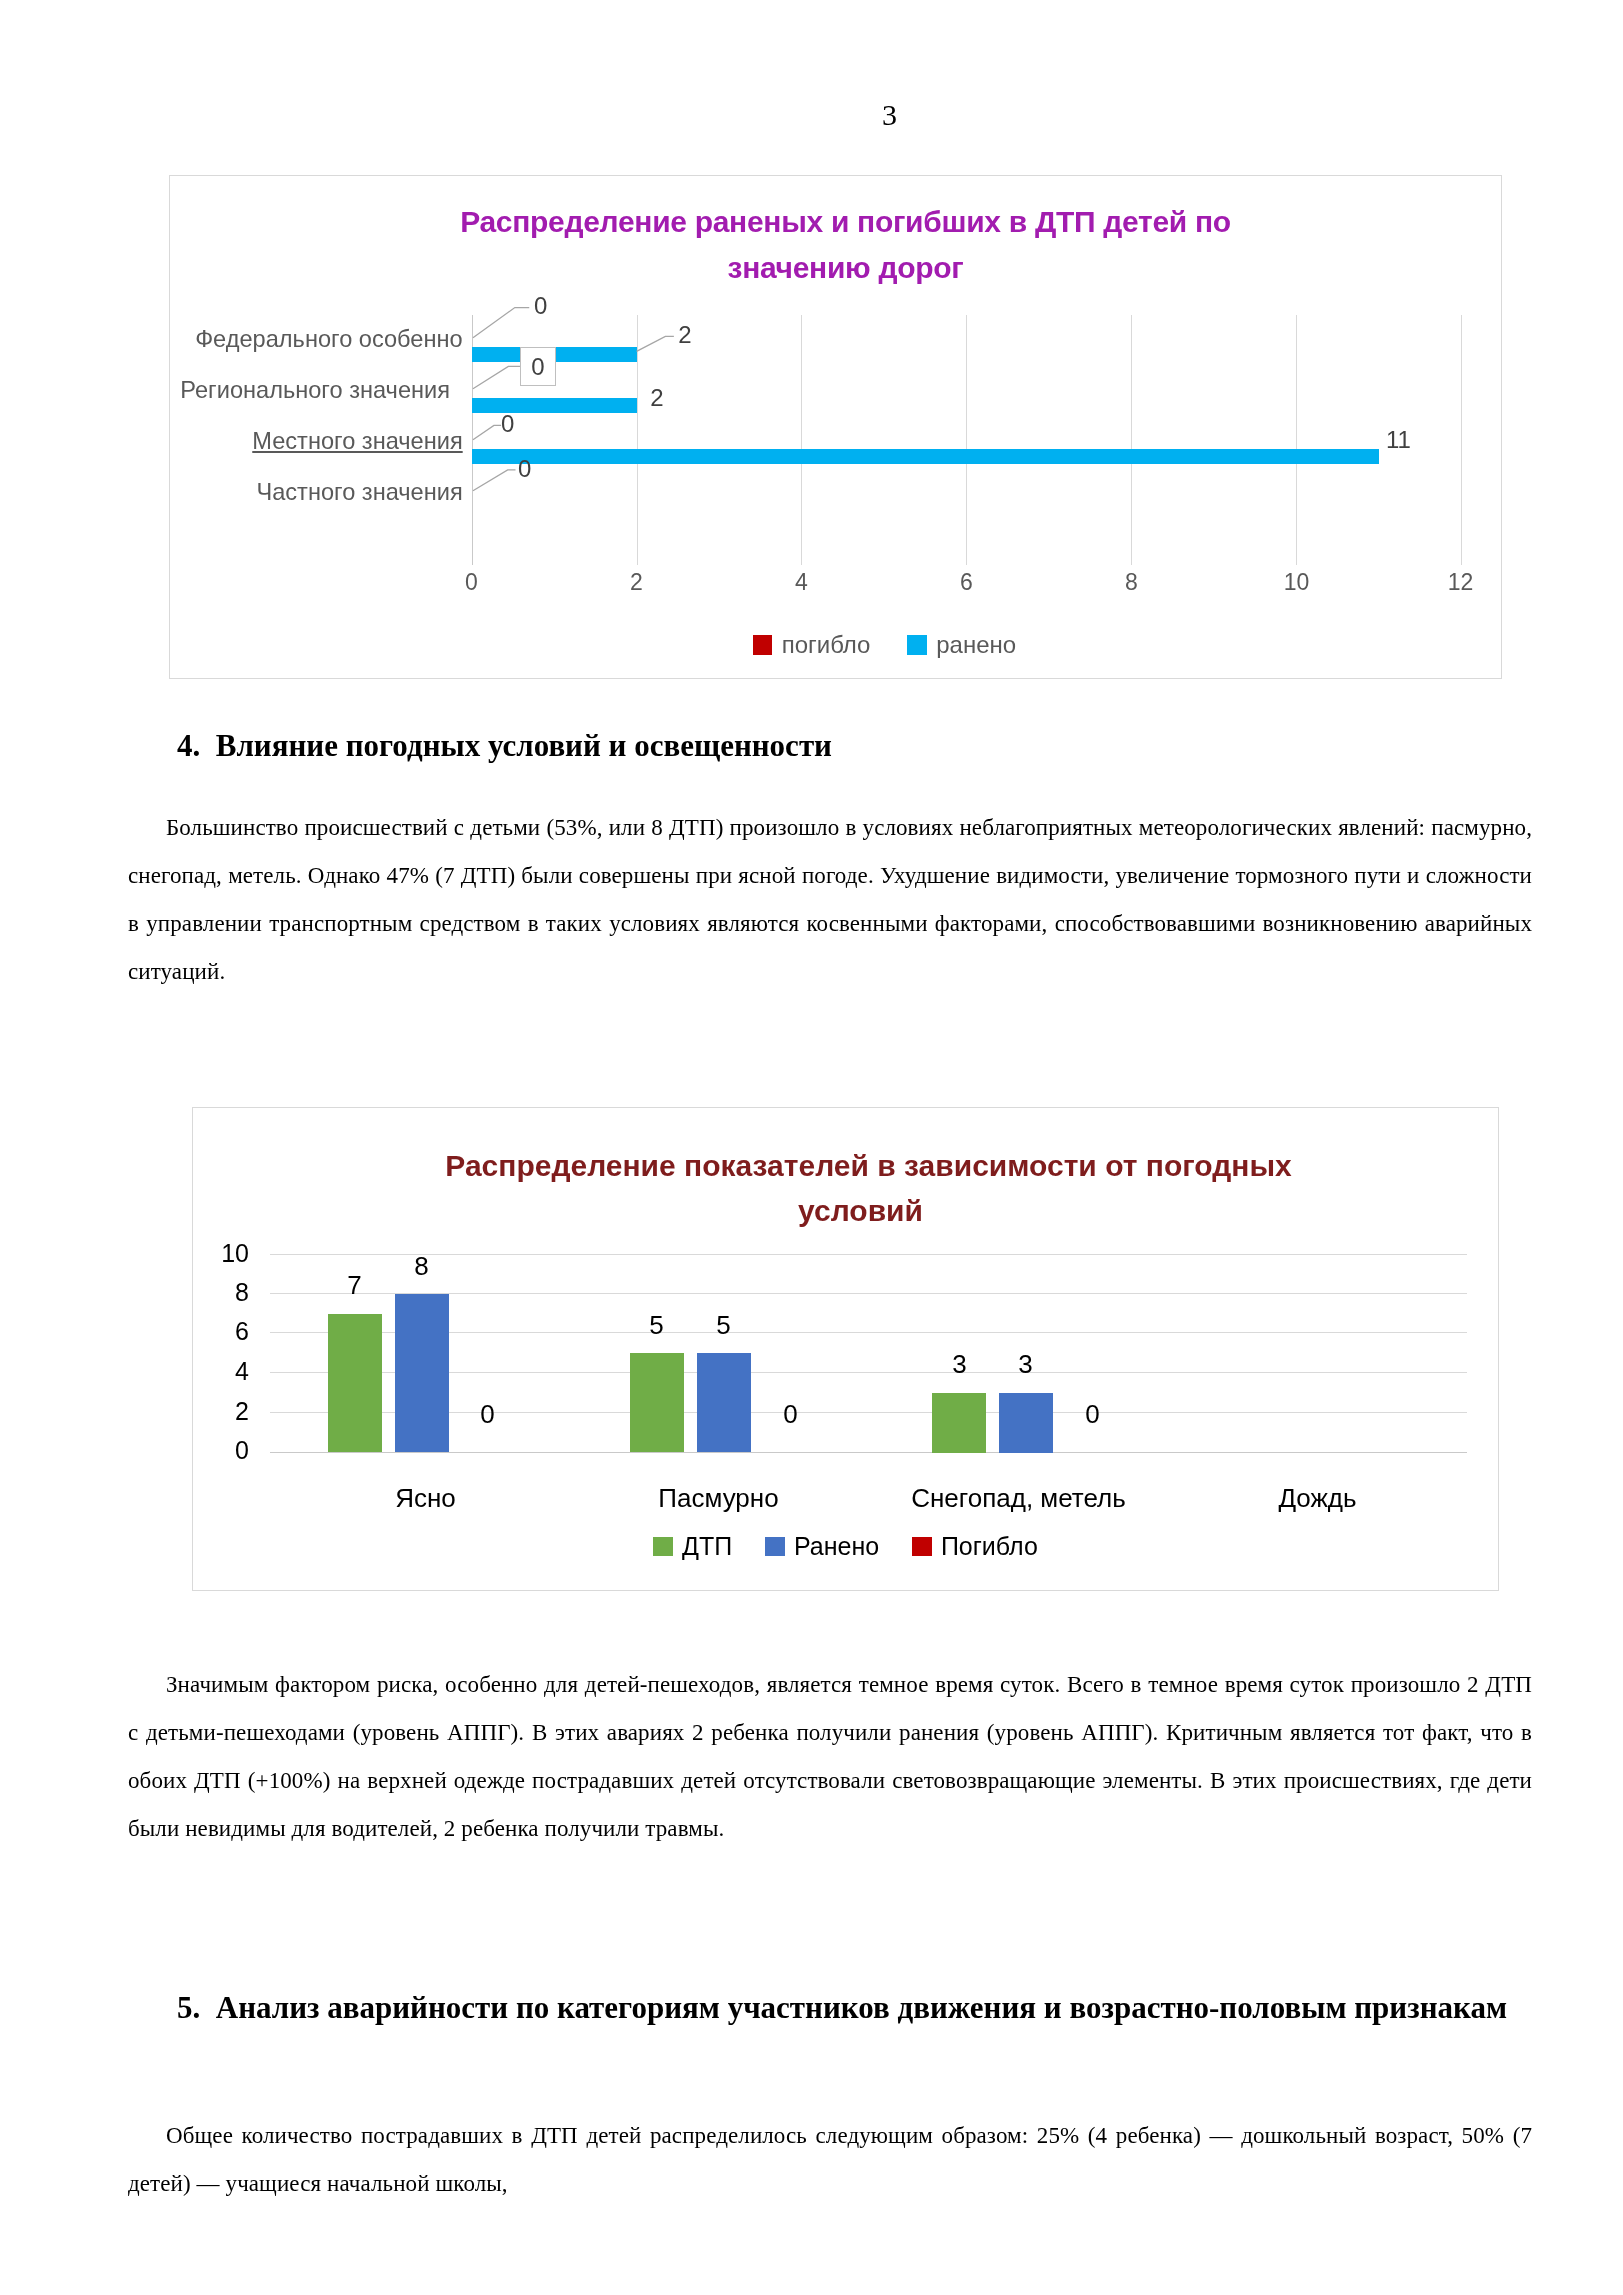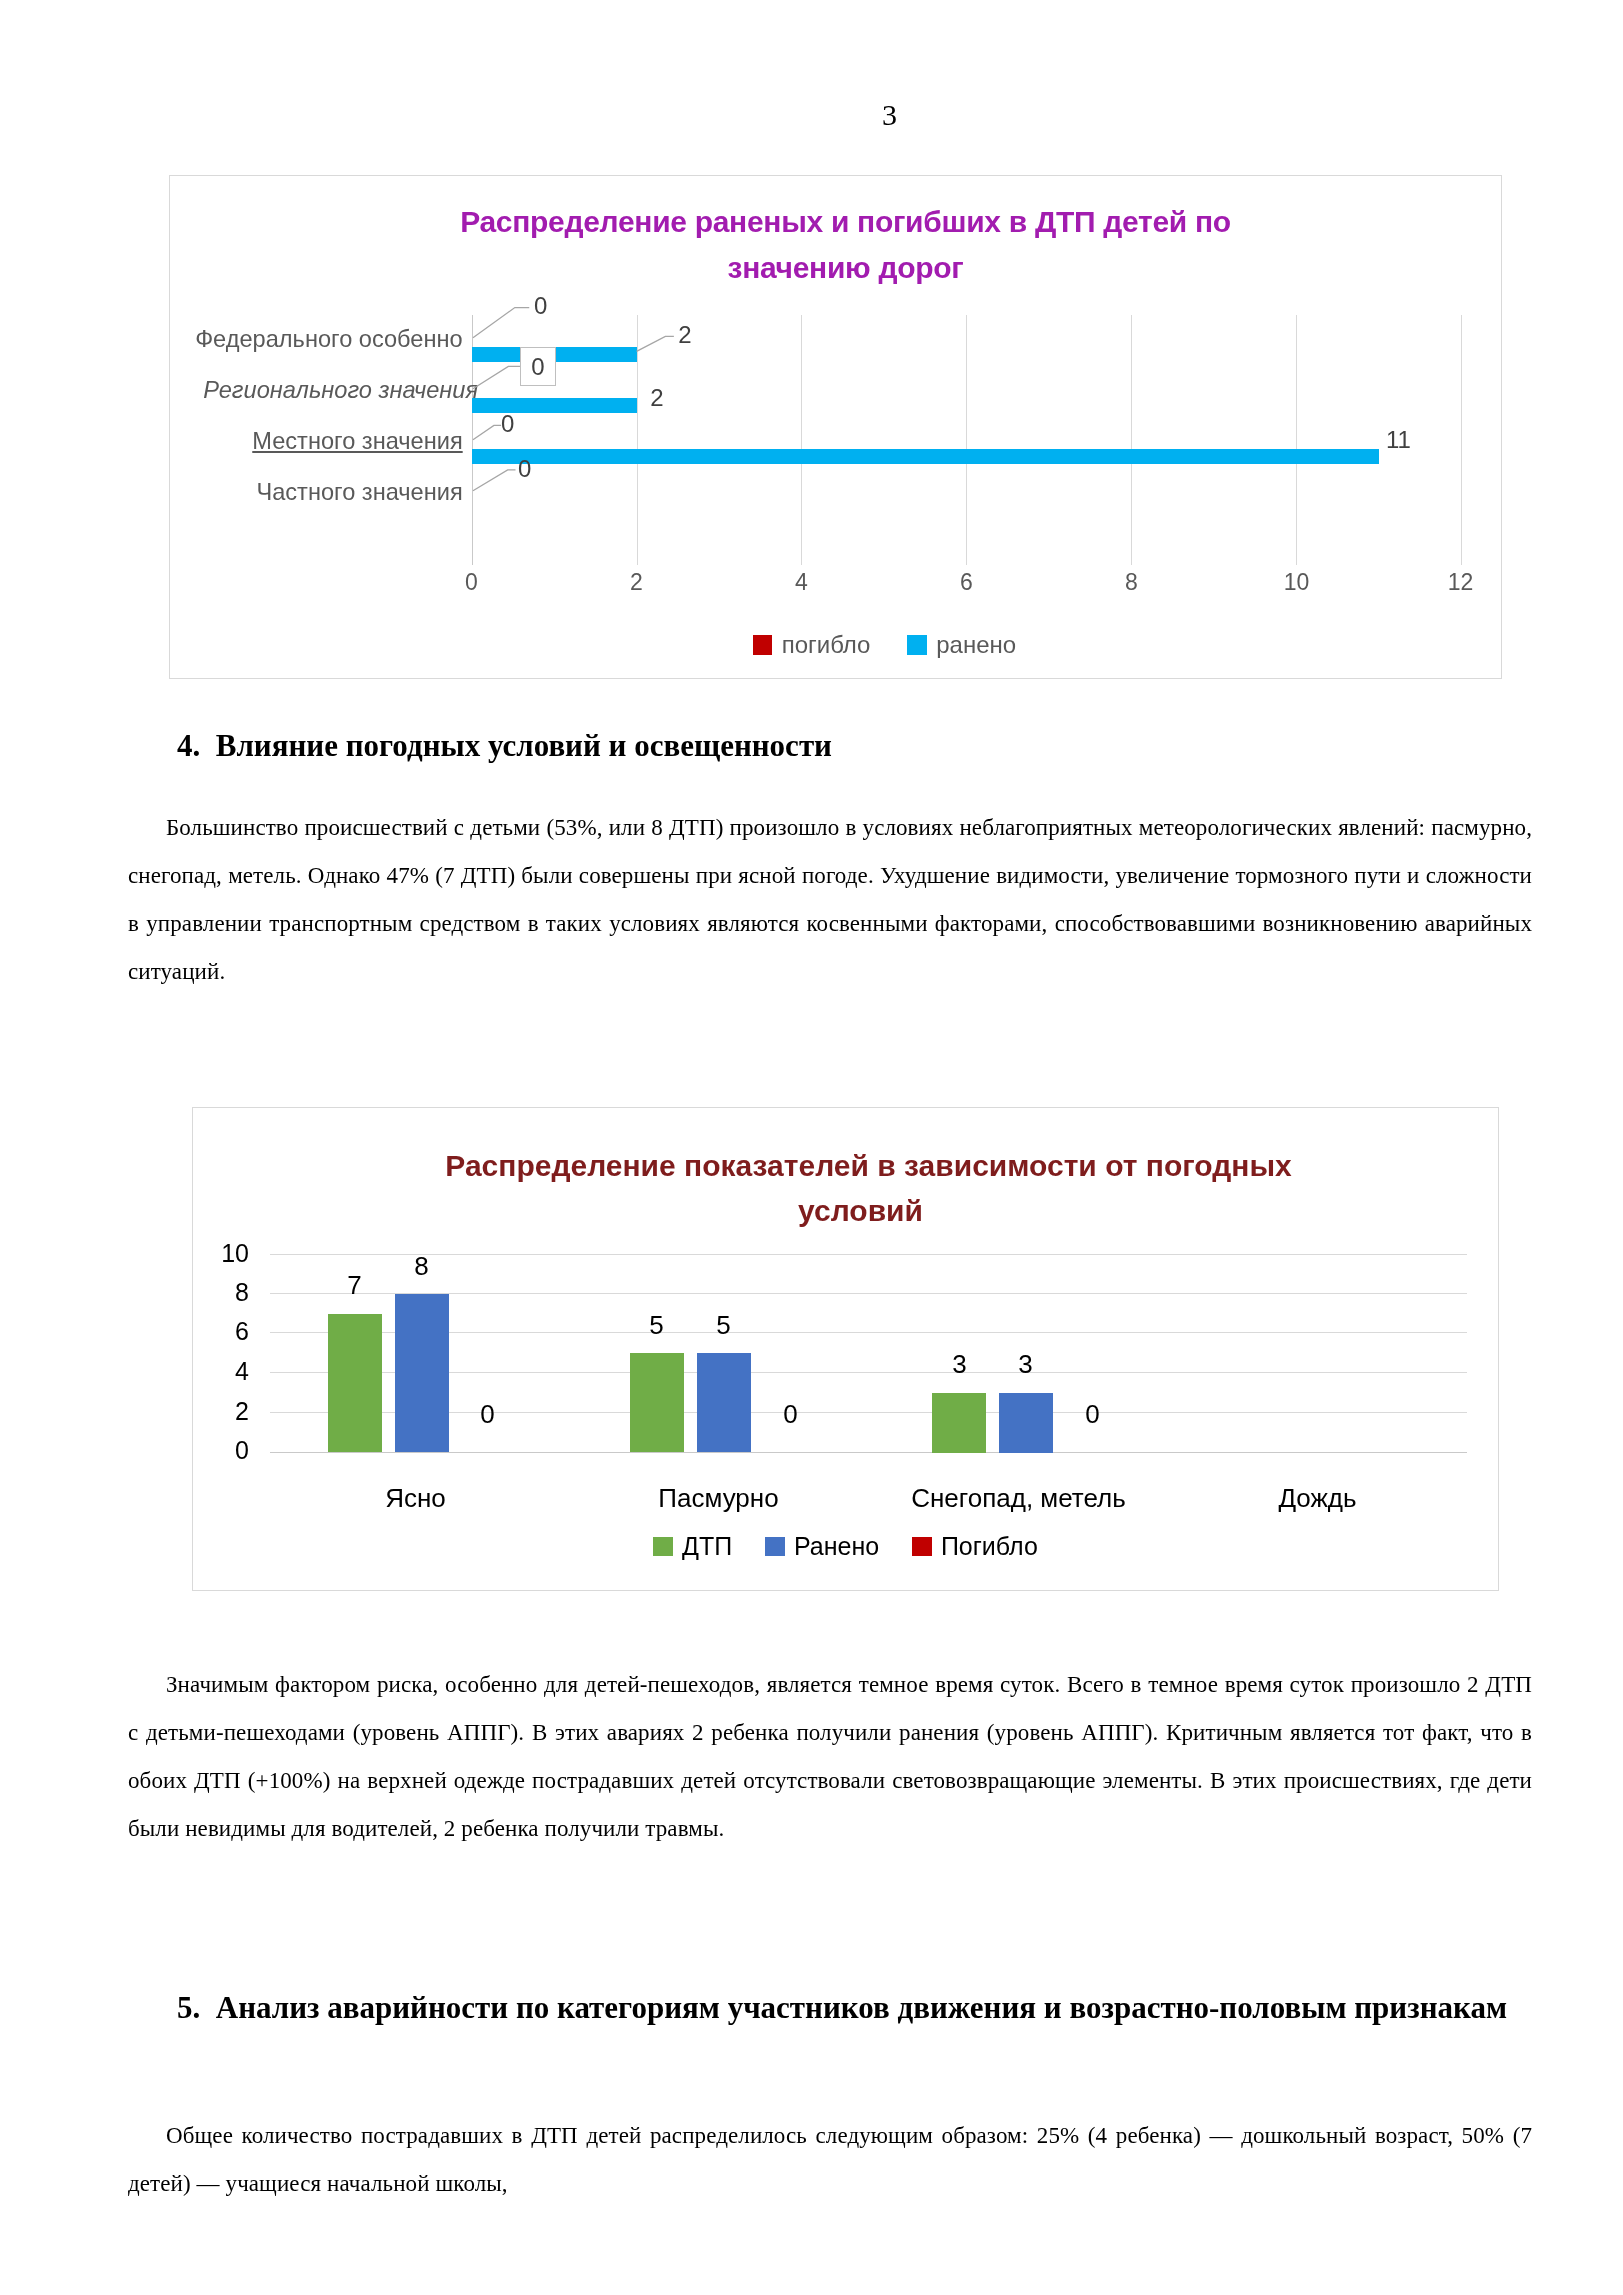--- a/index.html
+++ b/index.html
@@ -44,21 +44,21 @@
 
     <div class="abs gridv" style="left:302px;top:139px;height:250px;background:#C9C9C9;"></div>
     <div class="abs gridv" style="left:467px;top:139px;height:250px;"></div>
     <div class="abs gridv" style="left:631px;top:139px;height:250px;"></div>
     <div class="abs gridv" style="left:796px;top:139px;height:250px;"></div>
     <div class="abs gridv" style="left:961px;top:139px;height:250px;"></div>
     <div class="abs gridv" style="left:1126px;top:139px;height:250px;"></div>
     <div class="abs gridv" style="left:1291px;top:139px;height:250px;"></div>
 
     <div class="abs cat1" style="left:17.7px;top:150px;width:275px;">Федерального особенно</div>
-    <div class="abs cat1" style="left:33px;top:201px;width:275px;font-style:italic;">Регионального значения</div>
+    <div class="abs cat1" style="left:5px;top:201px;width:275px;">Регионального значения</div>
     <div class="abs cat1" style="left:17.7px;top:252px;width:275px;text-decoration:underline;">Местного значения</div>
     <div class="abs cat1" style="left:17.7px;top:303px;width:275px;">Частного значения</div>
 
     <div class="bar" style="left:302px;top:171px;width:165px;height:15px;background:#00B0F0;"></div>
     <div class="bar" style="left:302px;top:222px;width:165px;height:15px;background:#00B0F0;"></div>
     <div class="bar" style="left:302px;top:273px;width:907px;height:15px;background:#00B0F0;"></div>
 
     <svg class="abs" width="1331" height="502" style="left:0;top:0;" viewBox="0 0 2034 767">
       <polyline points="463,247 527,201 549,201" fill="none" stroke="#A6A6A6" stroke-width="2"></polyline>
       <polyline points="463,325 517,291 535,291" fill="none" stroke="#A6A6A6" stroke-width="2"></polyline>
@@ -133,21 +133,21 @@
     <div class="abs dlab2" style="left:142px;top:162px;width:39px;">7</div>
     <div class="abs dlab2" style="left:209px;top:143px;width:39px;">8</div>
     <div class="abs dlab2" style="left:275px;top:291px;width:39px;">0</div>
     <div class="abs dlab2" style="left:444px;top:202px;width:39px;">5</div>
     <div class="abs dlab2" style="left:511px;top:202px;width:39px;">5</div>
     <div class="abs dlab2" style="left:578px;top:291px;width:39px;">0</div>
     <div class="abs dlab2" style="left:747px;top:241px;width:39px;">3</div>
     <div class="abs dlab2" style="left:813px;top:241px;width:39px;">3</div>
     <div class="abs dlab2" style="left:880px;top:291px;width:39px;">0</div>
 
-    <div class="abs cat2" style="left:72px;top:375px;width:301px;">Ясно</div>
+    <div class="abs cat2" style="left:82px;top:375px;width:301px;">Ясно</div>
     <div class="abs cat2" style="left:375px;top:375px;width:301px;">Пасмурно</div>
     <div class="abs cat2" style="left:675px;top:375px;width:301px;">Снегопад, метель</div>
     <div class="abs cat2" style="left:974px;top:375px;width:301px;">Дождь</div>
 
     <div class="abs leg" style="left:0;top:424px;width:1305px;gap:33px;">
       <div class="legitem">
         <span class="legsq" style="background:#70AD47;"></span>
         <span class="leg2txt">ДТП</span>
       </div>
       <div class="legitem">

